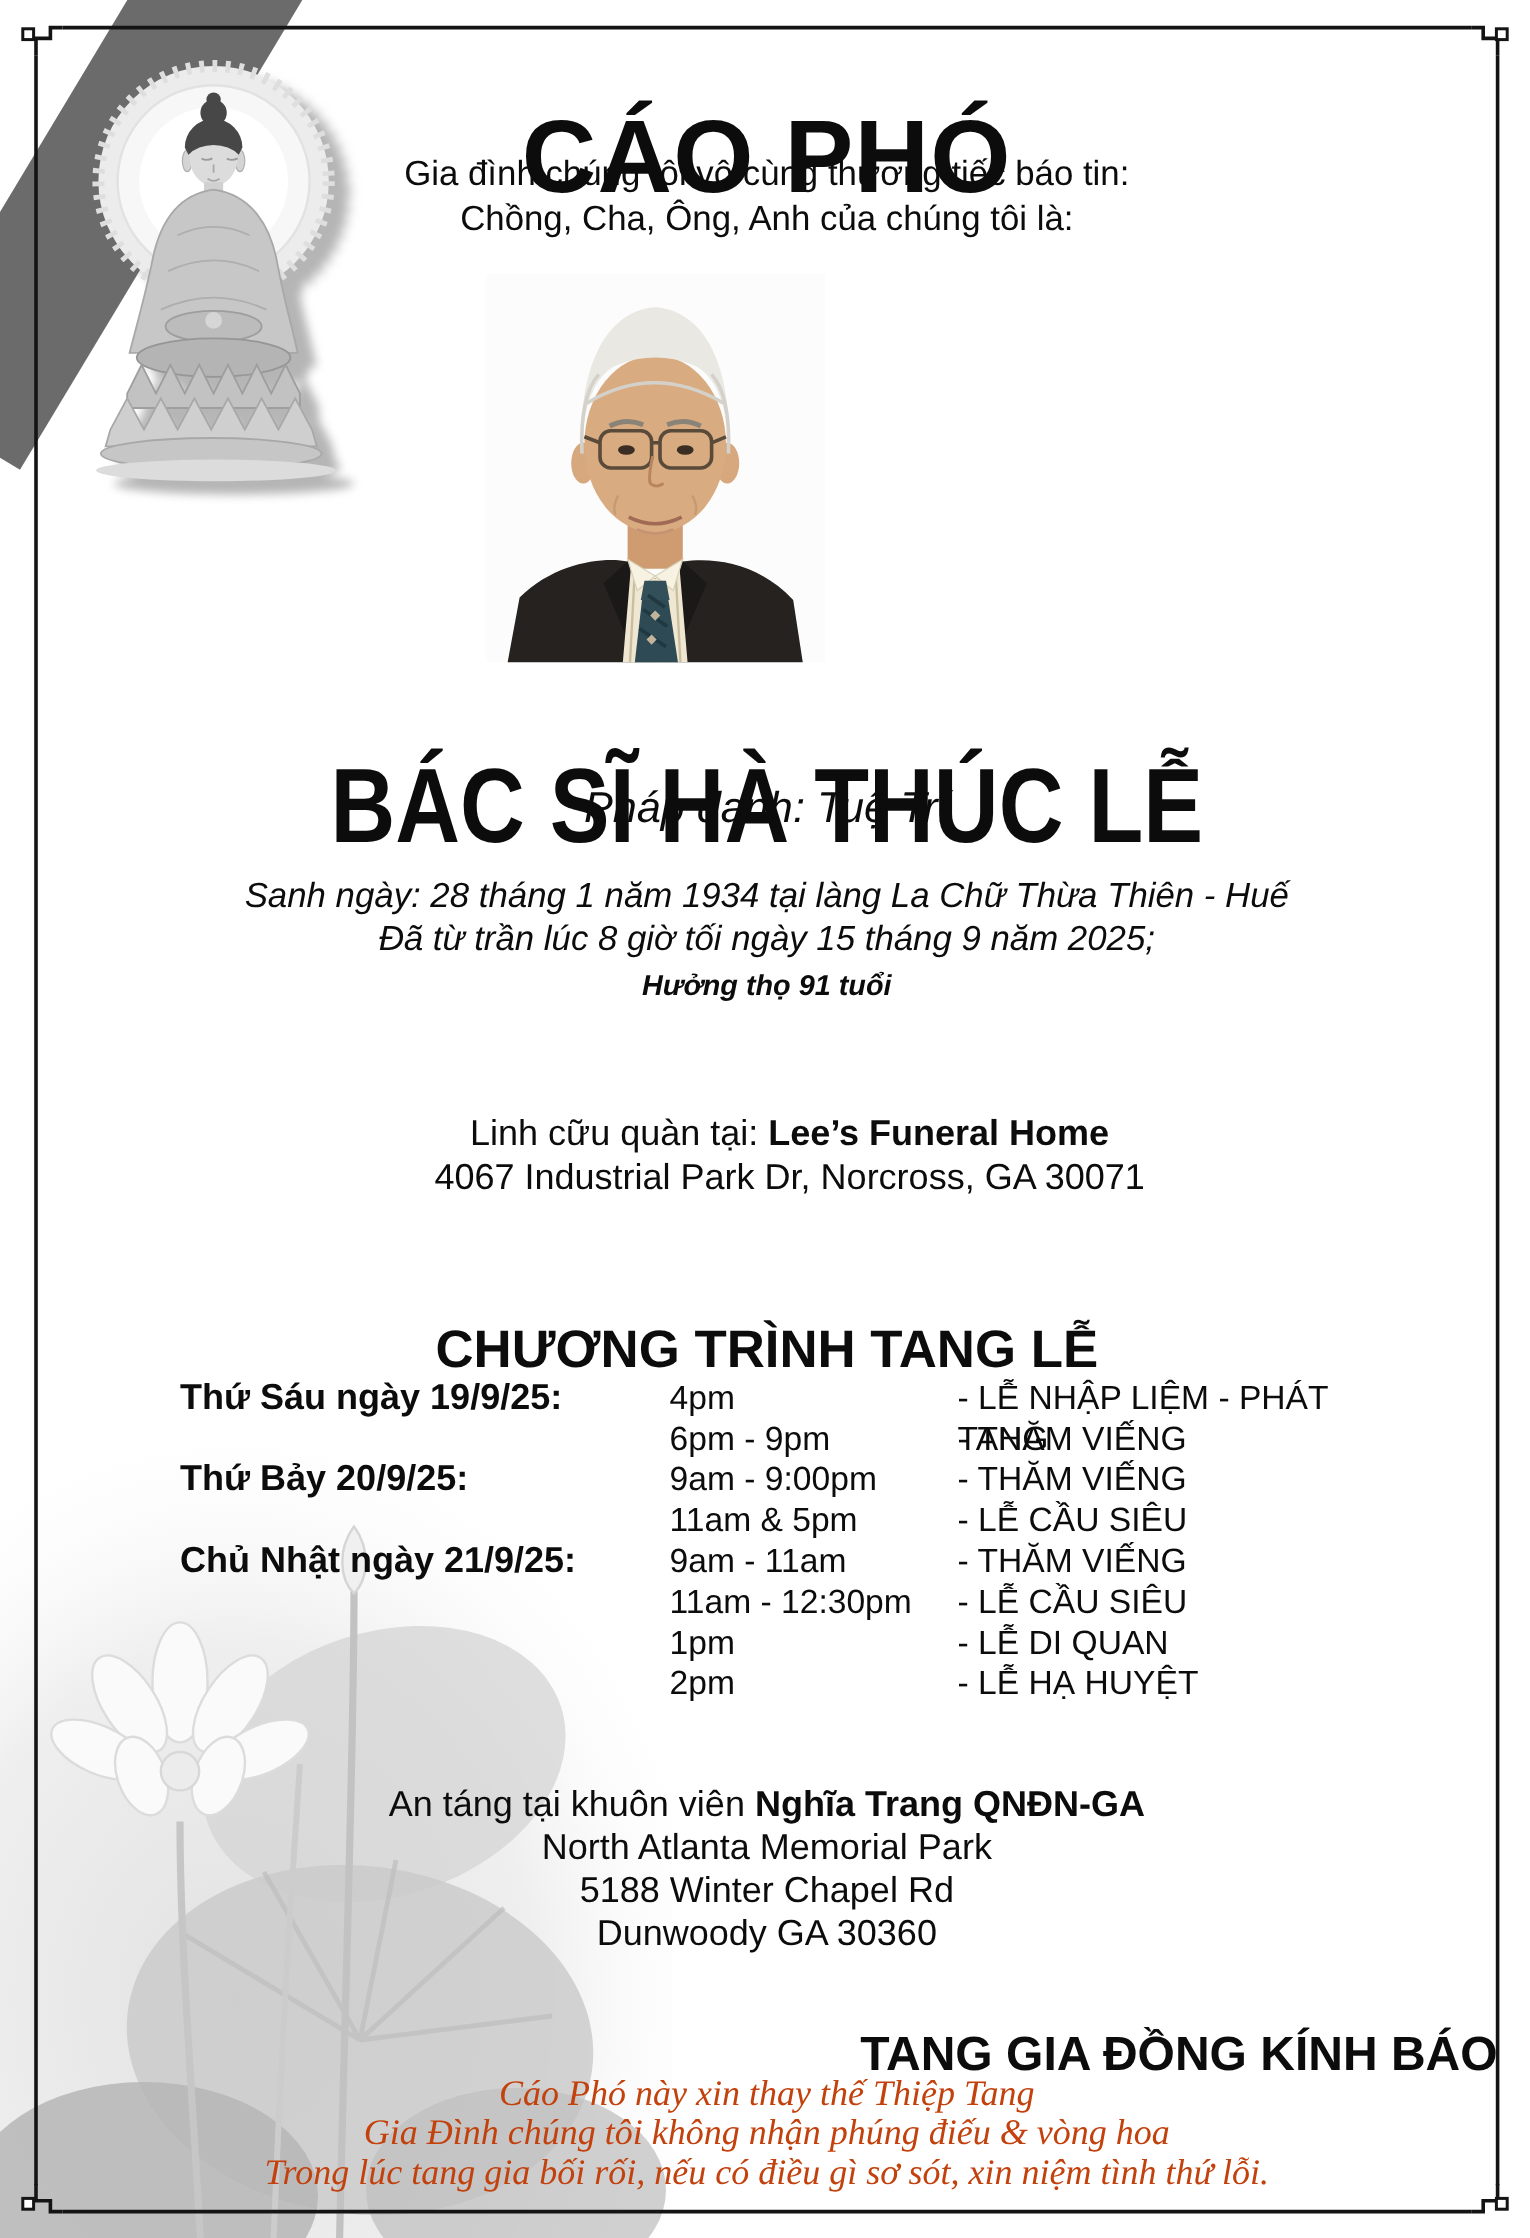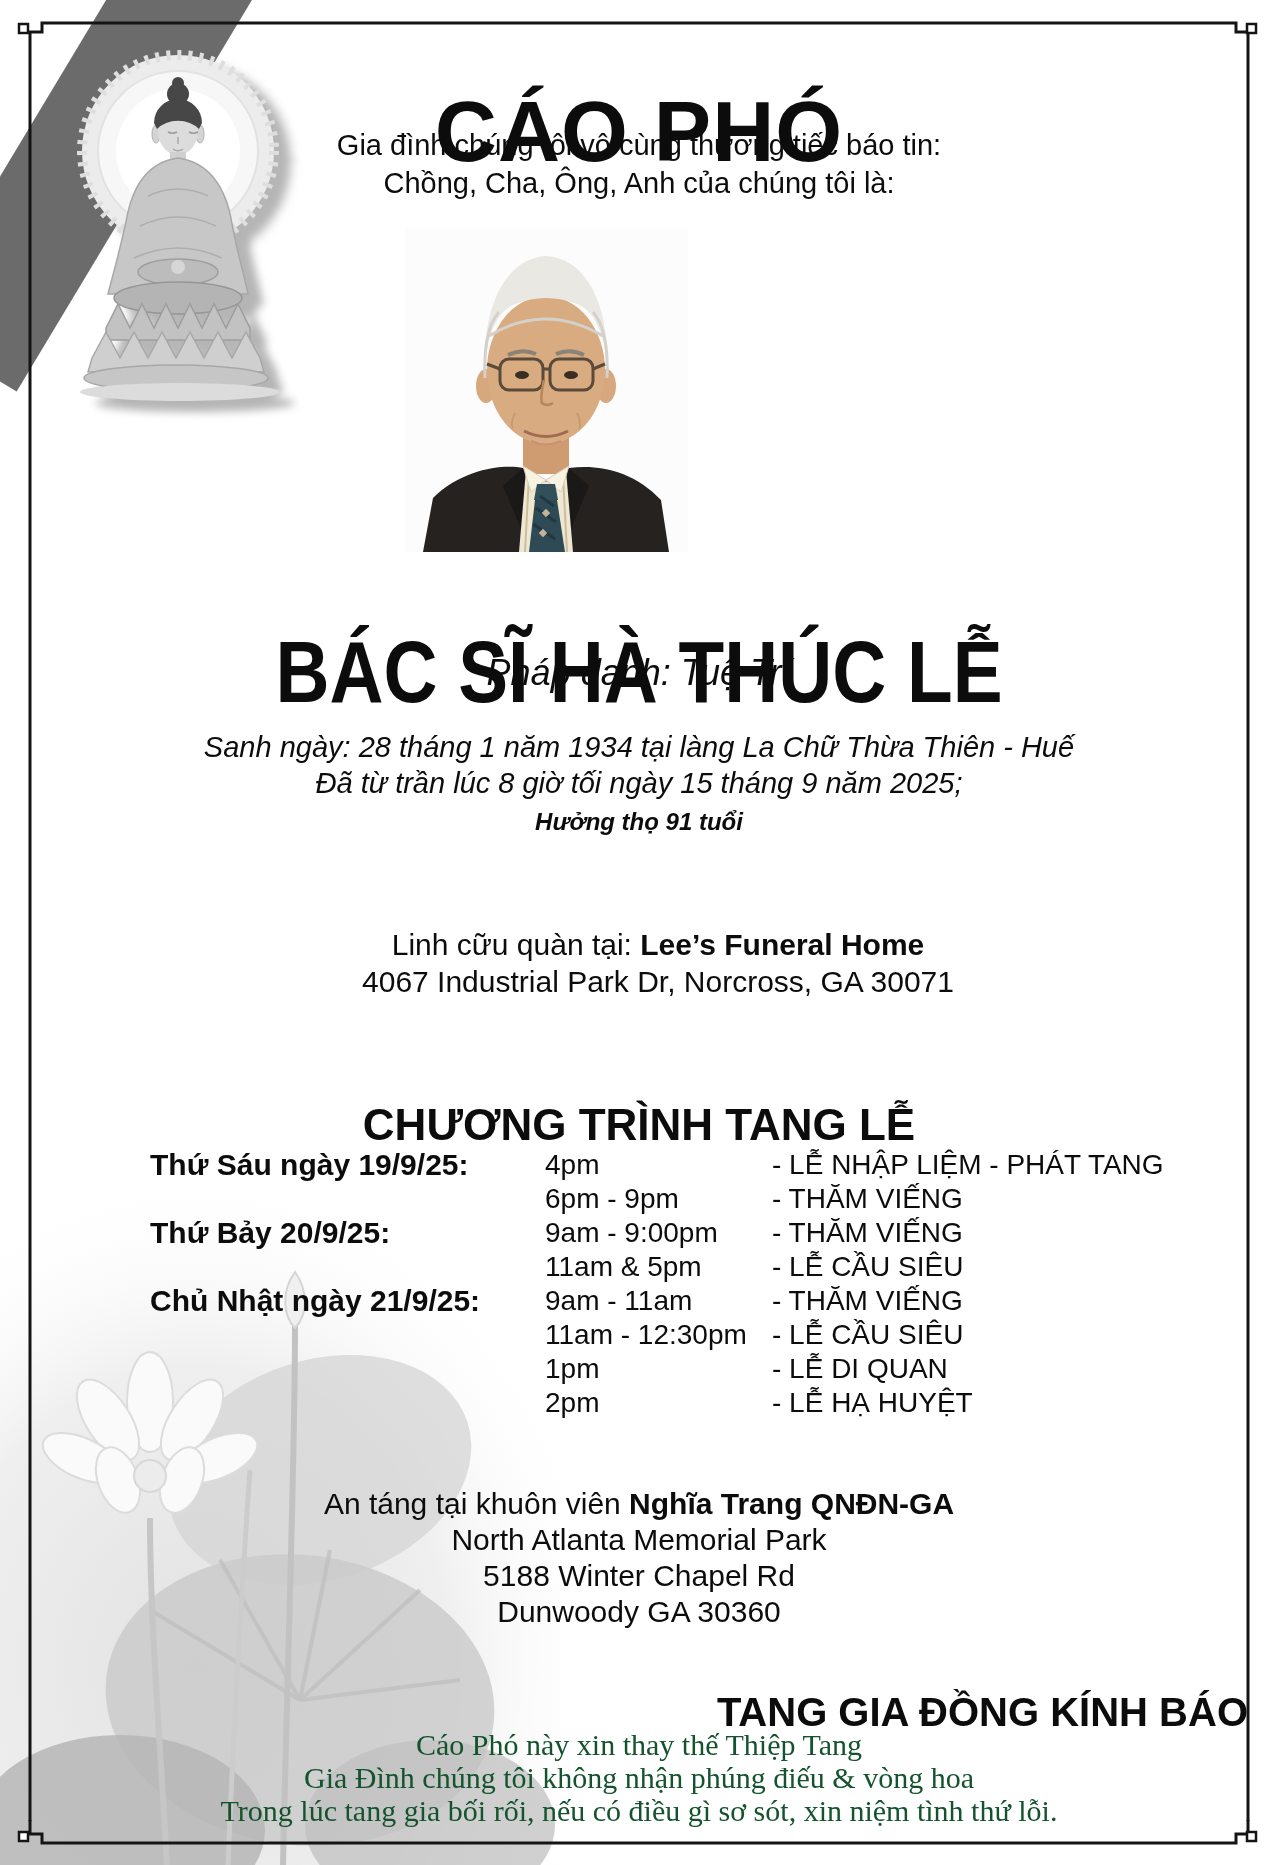--- a/index.html
+++ b/index.html
@@ -18,27 +18,27 @@
   .main-title{top:26px;font-size:86px;font-weight:bold;letter-spacing:1px;line-height:1.1;}
   .intro{top:126px;font-size:29px;line-height:38px;}
   .deceased-name{top:548px;font-size:88px;font-weight:bold;line-height:1.15;transform:scaleX(.85);}
   .dharma{top:652px;font-size:36px;font-weight:normal;font-style:italic;text-align:center;}
   .details{top:730px;font-size:29px;line-height:35.5px;font-style:italic;}
   .details .age{font-size:24px;font-weight:bold;margin-top:3px;}
   .repose{top:926px;font-size:30px;line-height:37px;padding-left:38px;}
   .bold{font-weight:bold;}
   .program-heading{top:1056px;font-size:44px;font-weight:bold;letter-spacing:0px;}
   .schedule{top:1148px;left:150px;width:1030px;z-index:6;font-size:28px;}
-  .sched-row{display:flex;height:34px;line-height:34px;text-align:left;}
+  .sched-row{display:flex;height:34px;line-height:34px;text-align:left;gap:13px;}
   .sched-date{width:395px;flex:none;font-weight:bold;font-size:30px;}
   .sched-time{width:227px;flex:none;}
   .sched-event{flex:1;}
   .burial{top:1486px;font-size:30px;line-height:36px;}
   .closing-heading{top:1650px;font-size:40px;font-weight:bold;text-align:right;}
-  .closing{top:1728px;font-family:"Liberation Serif",serif;font-size:30px;line-height:33px;color:#14532d;}
+  .closing{top:1728px;font-family:"Liberation Serif",serif;font-style:italic;font-size:30px;line-height:33px;color:#c2410c;}
   
   .ribbon{
     left:-163px;top:74px;width:520px;height:125px;
     background:#6b6b6b;
     transform:rotate(121deg);
     z-index:2;
   }
   .buddha{left:48px;top:26px;z-index:3;filter:drop-shadow(15px 11px 4px rgba(120,120,120,.55));}
   .portrait{left:405px;top:228px;z-index:5;}
   .watermark{left:0;top:1140px;z-index:1;}

